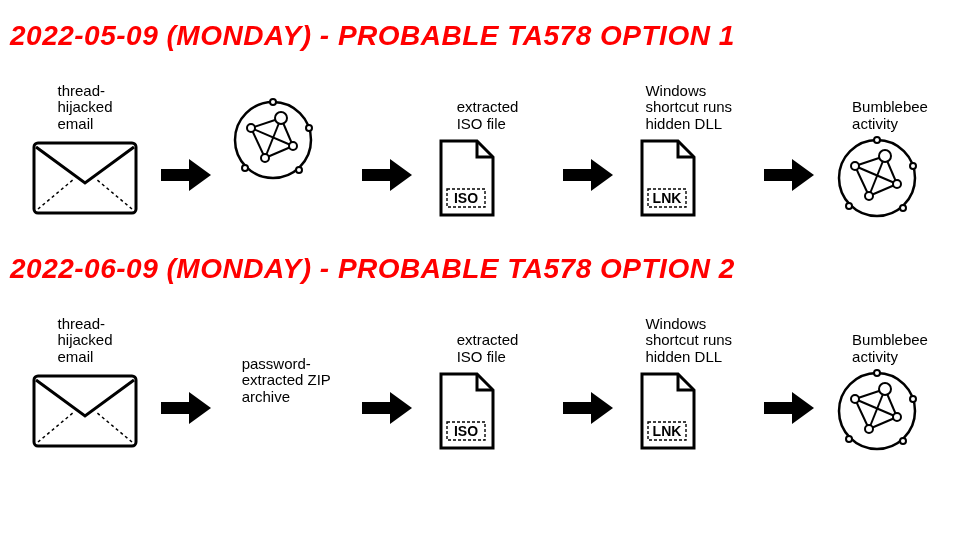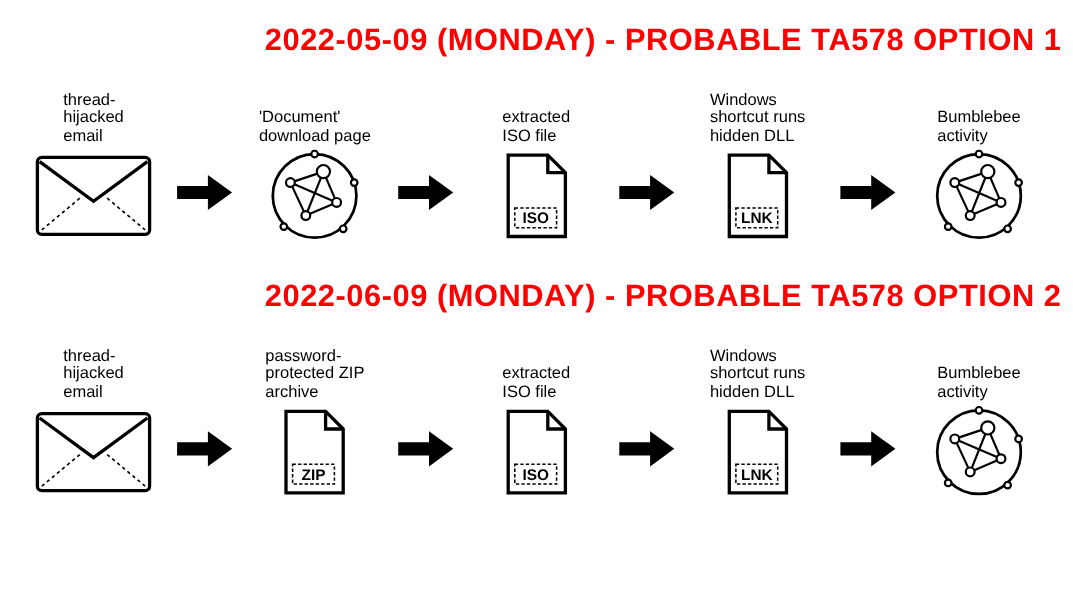--- a/index.html
+++ b/index.html
@@ -7,23 +7,24 @@
     padding: 20px 10px;
     background: #fff;
     font-family: Arial, Helvetica, sans-serif;
     width: 975px;
     box-sizing: border-box;
   }
   .title {
     font-size: 28px;
     font-weight: bold;
     color: #ff0000;
-    text-align: right;
+    text-align: left;
     margin: 0 0 10px 0;
     letter-spacing: 0.5px;
+    font-style: italic;
   }
   .row {
     display: flex;
     align-items: center;
     justify-content: space-between;
     margin: 0 10px 35px 10px;
   }
   .step {
     display: flex;
     flex-direction: column;
@@ -41,21 +42,21 @@
     display: flex;
     align-items: flex-end;
     justify-content: center;
     white-space: pre-line;
   }
   .iconbox {
     width: 110px;
     height: 80px;
     display: flex;
     align-items: center;
-    justify-content: center;
+    justify-content: flex-start;
   }
   .iconbox svg { display:block; }
   .arrow {
     flex: 0 0 auto;
     padding-top: 70px;
   }
   .arrow svg { display:block; }
 </style>
 </head>
 <body>
@@ -77,22 +78,20 @@
     </div>
   </div>
 
   <div class="arrow">
     <svg width="54" height="36" viewBox="0 0 54 36">
         <path d="M2 12 H30 V2 L52 18 L30 34 V24 H2 Z" fill="#000"></path>
       </svg>
   </div>
 
   <div class="step">
-    <div class="caption">'Document'
-download page</div>
     <div class="iconbox">
       <svg width="84" height="84" viewBox="0 0 84 84">
         <circle cx="42" cy="42" r="38" fill="none" stroke="#000" stroke-width="2.5"></circle>
         <g stroke="#000" stroke-width="2" fill="#fff">
           <line x1="20" y1="30" x2="50" y2="20"></line>
             <line x1="50" y1="20" x2="62" y2="48"></line>
           <line x1="62" y1="48" x2="34" y2="60"></line>
             <line x1="34" y1="60" x2="20" y2="30"></line>
           <line x1="50" y1="20" x2="34" y2="60"></line>
             <line x1="20" y1="30" x2="62" y2="48"></line>
@@ -199,30 +198,22 @@
   </div>
 
   <div class="arrow">
     <svg width="54" height="36" viewBox="0 0 54 36">
         <path d="M2 12 H30 V2 L52 18 L30 34 V24 H2 Z" fill="#000"></path>
       </svg>
   </div>
 
   <div class="step">
     <div class="caption">password-
-protected ZIP
+extracted ZIP
 archive</div>
-    <div class="iconbox">
-      <svg width="68" height="82" viewBox="0 0 68 82">
-        <path d="M8 4 H44 L60 20 V78 H8 Z" fill="none" stroke="#000" stroke-width="3"></path>
-        <path d="M44 4 V20 H60" fill="none" stroke="#000" stroke-width="3"></path>
-        <rect x="14" y="52" width="38" height="18" fill="none" stroke="#000" stroke-width="1.4" stroke-dasharray="3 2"></rect>
-        <text x="33" y="66" font-family="Arial" font-size="14" font-weight="bold" text-anchor="middle">ZIP</text>
-      </svg>
-    </div>
   </div>
 
   <div class="arrow">
     <svg width="54" height="36" viewBox="0 0 54 36">
         <path d="M2 12 H30 V2 L52 18 L30 34 V24 H2 Z" fill="#000"></path>
       </svg>
   </div>
 
   <div class="step">
     <div class="caption">extracted

